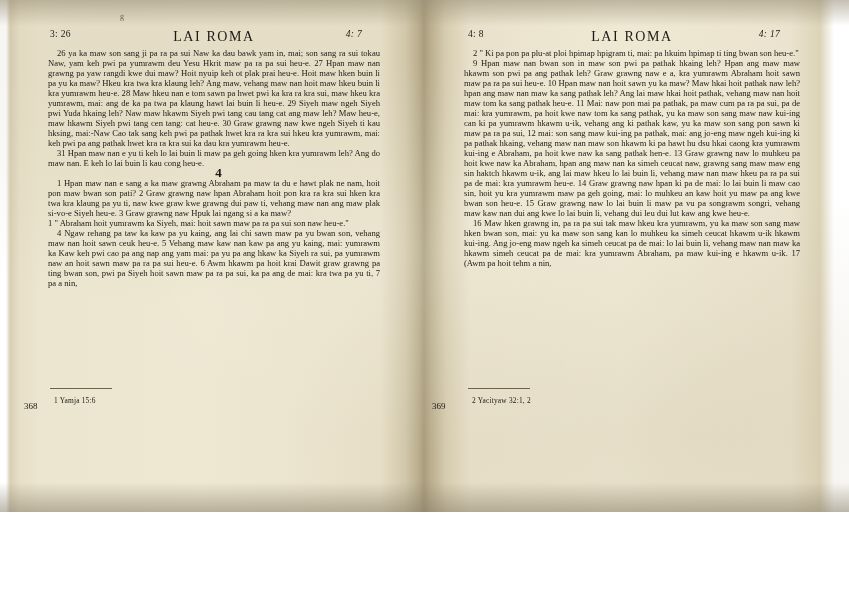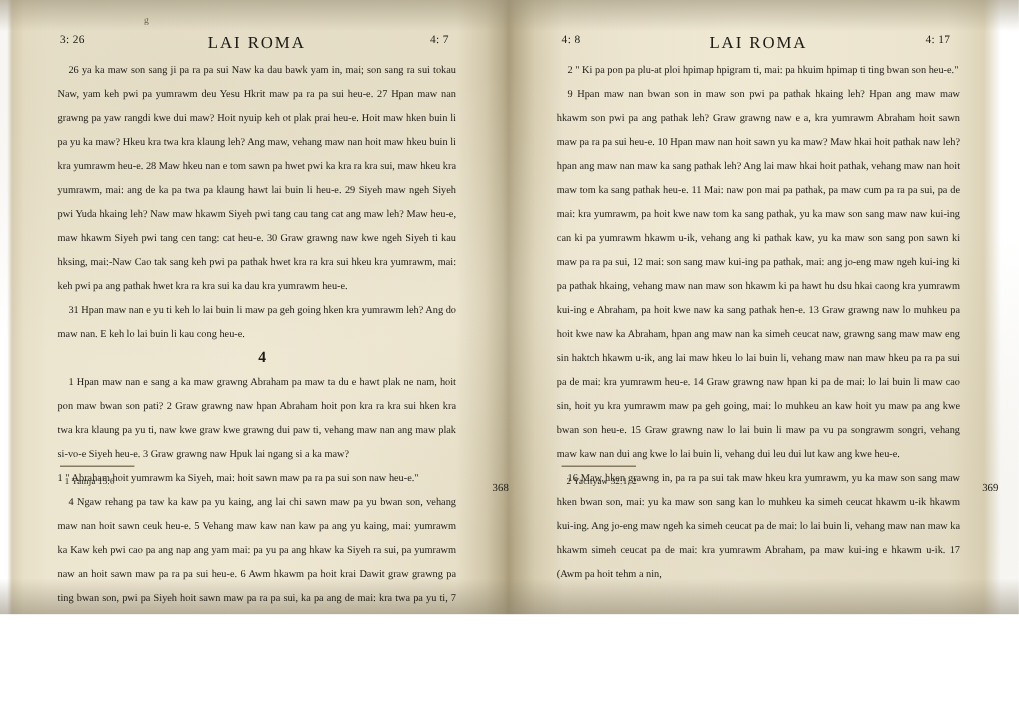--- a/index.html
+++ b/index.html
@@ -78,29 +78,29 @@
 
   .running-head {
     position: absolute;
     top: 29px;
     width: 100%;
     font-size: 9.5px;
     letter-spacing: 0.3px;
   }
   .rh-left  { position: absolute; left: 36px; }
   .rh-mid   { position: absolute; width: 100%; text-align: center; letter-spacing: 1.6px; font-size: 14px; }
-  .rh-right { position: absolute; right: 40px; }
+  .rh-right { position: absolute; right: 52px; font-style: italic; }
 
   .column {
     position: absolute;
     top: 48px;
     left: 34px;
     right: 30px;
     font-size: 8.6px;
-    line-height: 20px;
+    line-height: 10px;
     text-align: justify;
     hyphens: none;
   }
   .page.left .column { left: 34px; width: 332px; }
   .page.right .column { left: 32px; width: 336px; }
 
   .column p {
     margin: 0;
     text-indent: 9px;
   }
@@ -125,21 +125,21 @@
     position: absolute;
     left: 40px;
     bottom: 30px;
     font-size: 7.4px;
     letter-spacing: 0.2px;
   }
   .folio {
     position: absolute;
     bottom: 24px;
     width: 100%;
-    text-align: right;
+    text-align: left;
     font-size: 9px;
   }
   .page.left .folio  { left: 0px; padding-left: 10px; }
   .page.right .folio { left: 0px; padding-right: 4px; }
 
   .mark-top {
     position: absolute;
     left: 120px;
     top: 12px;
     font-size: 8px;

